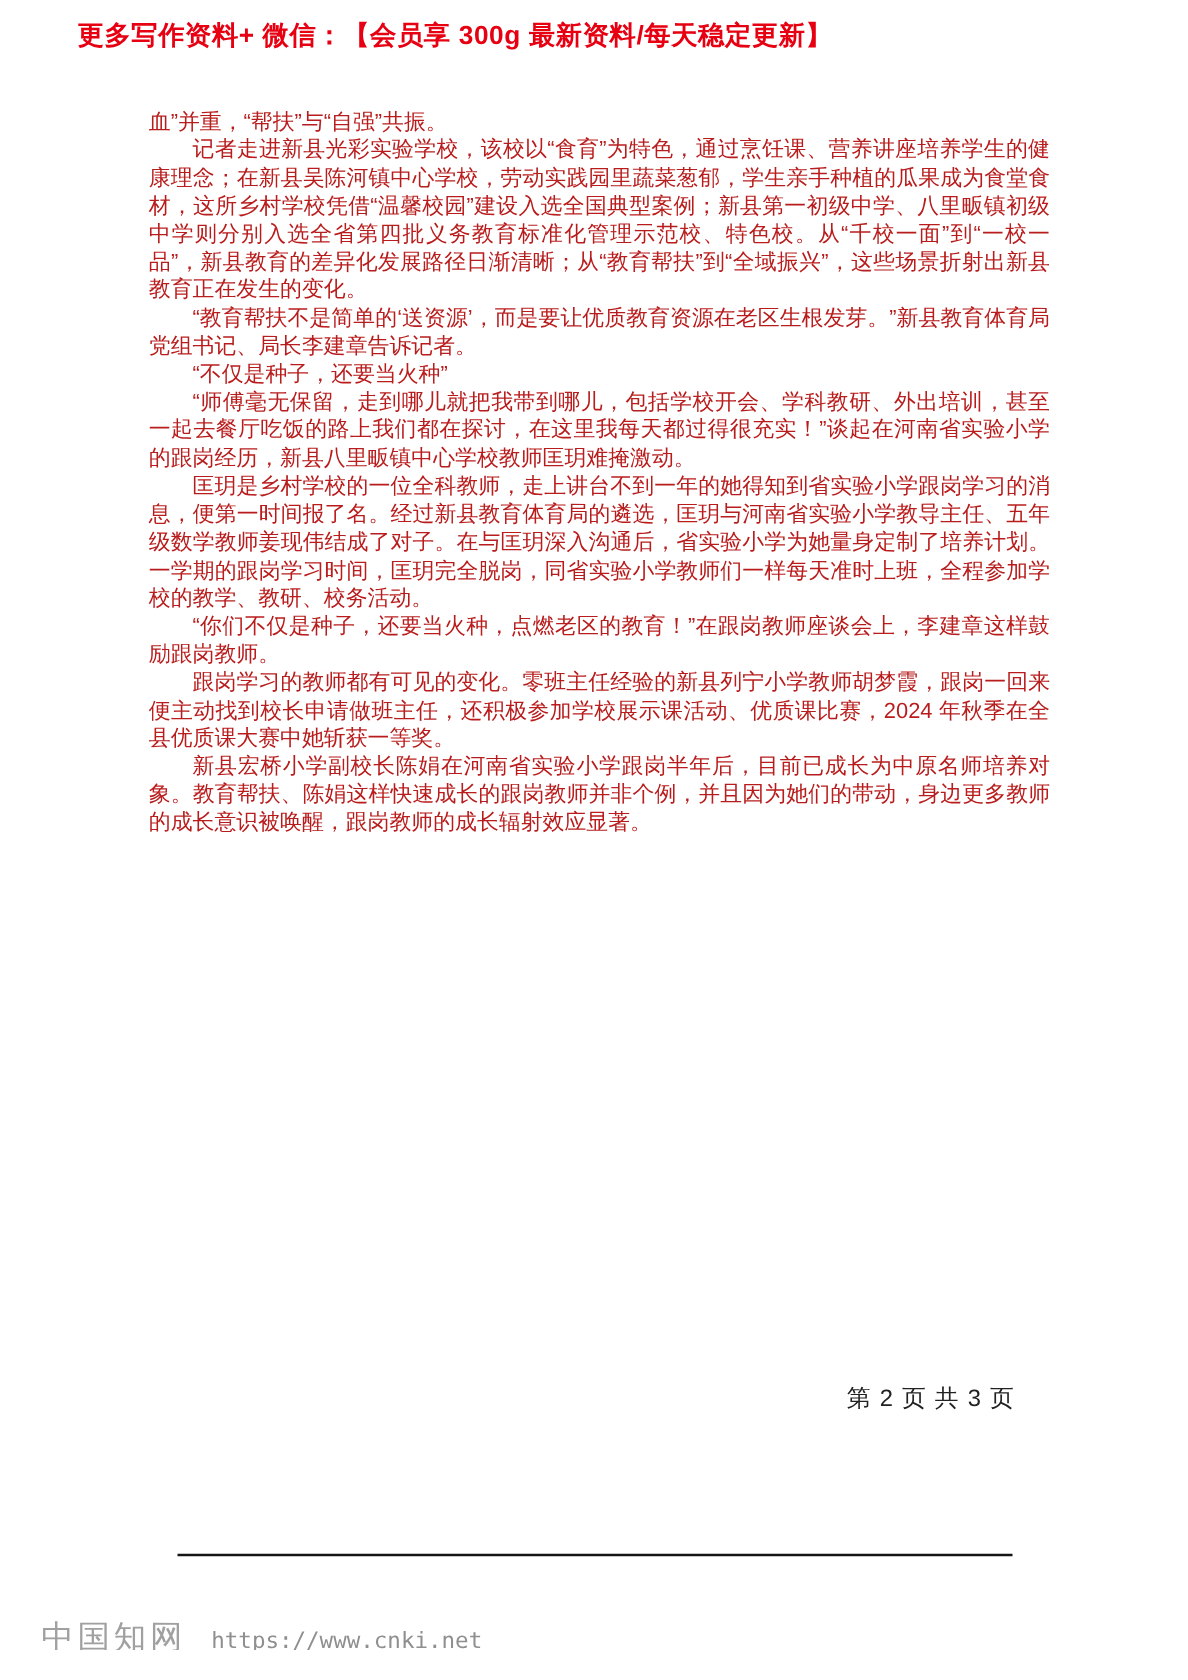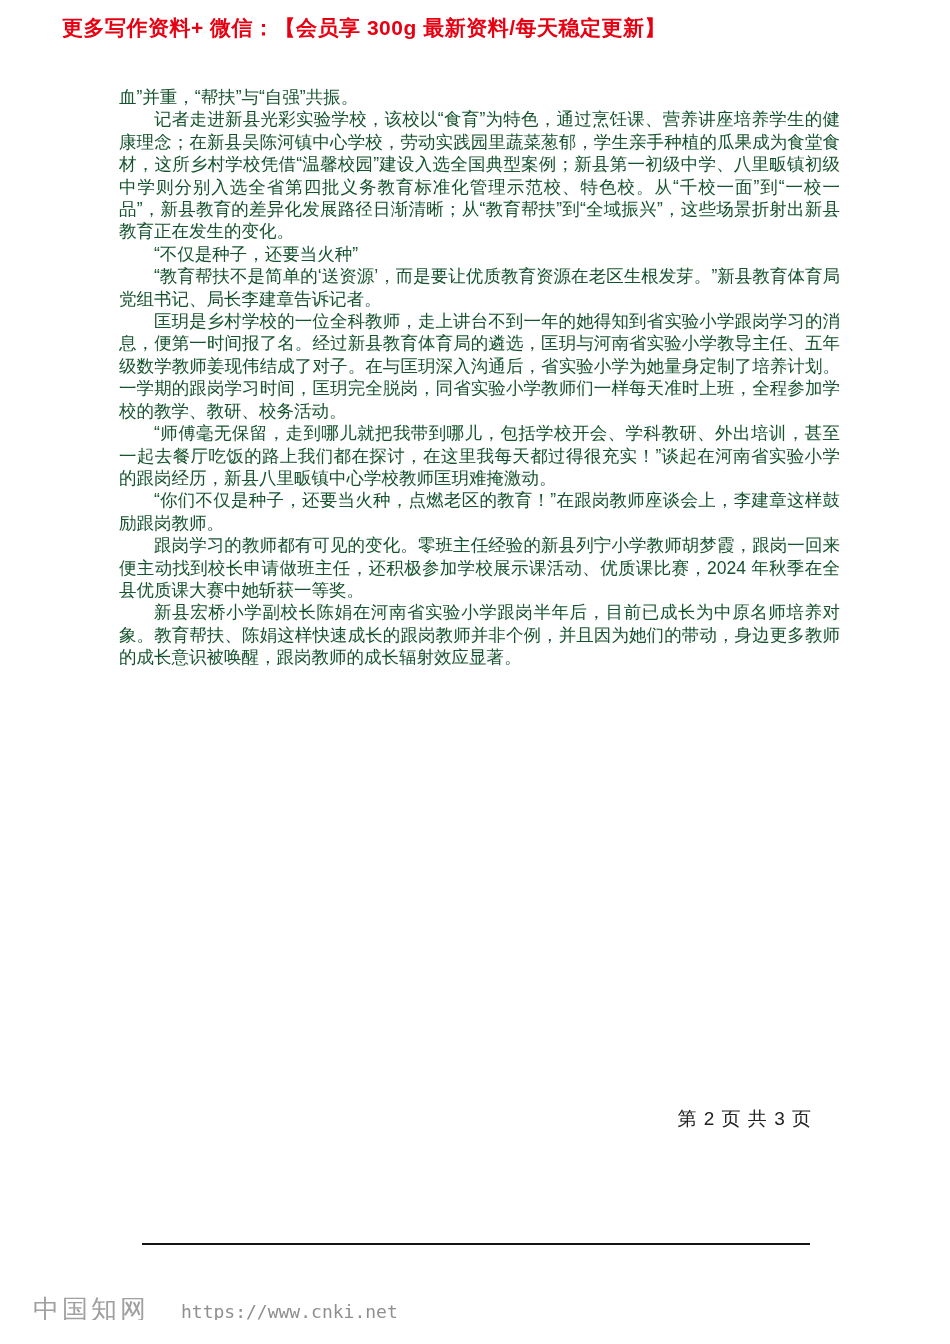--- a/index.html
+++ b/index.html
@@ -27,21 +27,21 @@
     white-space: nowrap;
   }
   
   .doc {
     position: absolute;
     left: 119px;
     top: 86px;
     width: 721px;
     font-size: 17.5px;
     line-height: 22.4px;
-    color: #14532d;
+    color: #b91c1c;
     text-align: justify;
     text-justify: inter-ideograph;
   }
   .doc p {
     margin: 0;
     padding: 0;
     text-indent: 2em;
   }
   .doc p.no-indent {
     text-indent: 0;
@@ -75,37 +75,37 @@
   .wm-cn {
     font-family: "Liberation Serif", "DejaVu Serif", serif;
     font-size: 26px;
     color: #a0a0a0;
     letter-spacing: 3px;
   }
   .wm-url {
     font-family: "DejaVu Sans Mono", "Liberation Mono", monospace;
     font-size: 18px;
     color: #8f8f8f;
-    margin-left: 32px;
+    margin-left: 20px;
   }
 </style>
 </head>
 <body>
 
 <div class="page">
 
   <div class="promo">更多写作资料+ 微信：【会员享 300g 最新资料/每天稳定更新】</div>
 
   <div class="doc" id="doc-body">
       <p class="no-indent">血”并重，“帮扶”与“自强”共振。</p>
       <p class="">记者走进新县光彩实验学校，该校以“食育”为特色，通过烹饪课、营养讲座培养学生的健康理念；在新县吴陈河镇中心学校，劳动实践园里蔬菜葱郁，学生亲手种植的瓜果成为食堂食材，这所乡村学校凭借“温馨校园”建设入选全国典型案例；新县第一初级中学、八里畈镇初级中学则分别入选全省第四批义务教育标准化管理示范校、特色校。从“千校一面”到“一校一品”，新县教育的差异化发展路径日渐清晰；从“教育帮扶”到“全域振兴”，这些场景折射出新县教育正在发生的变化。</p>
+      <p class="">“教育帮扶不是简单的‘送资源’，而是要让优质教育资源在老区生根发芽。”新县教育体育局党组书记、局长李建章告诉记者。</p>
       <p class="">“不仅是种子，还要当火种”</p>
-      <p class="">“教育帮扶不是简单的‘送资源’，而是要让优质教育资源在老区生根发芽。”新县教育体育局党组书记、局长李建章告诉记者。</p>
+      <p class="">“师傅毫无保留，走到哪儿就把我带到哪儿，包括学校开会、学科教研、外出培训，甚至一起去餐厅吃饭的路上我们都在探讨，在这里我每天都过得很充实！”谈起在河南省实验小学的跟岗经历，新县八里畈镇中心学校教师匡玥难掩激动。</p>
       <p class="">匡玥是乡村学校的一位全科教师，走上讲台不到一年的她得知到省实验小学跟岗学习的消息，便第一时间报了名。经过新县教育体育局的遴选，匡玥与河南省实验小学教导主任、五年级数学教师姜现伟结成了对子。在与匡玥深入沟通后，省实验小学为她量身定制了培养计划。一学期的跟岗学习时间，匡玥完全脱岗，同省实验小学教师们一样每天准时上班，全程参加学校的教学、教研、校务活动。</p>
-      <p class="">“师傅毫无保留，走到哪儿就把我带到哪儿，包括学校开会、学科教研、外出培训，甚至一起去餐厅吃饭的路上我们都在探讨，在这里我每天都过得很充实！”谈起在河南省实验小学的跟岗经历，新县八里畈镇中心学校教师匡玥难掩激动。</p>
       <p class="">“你们不仅是种子，还要当火种，点燃老区的教育！”在跟岗教师座谈会上，李建章这样鼓励跟岗教师。</p>
       <p class="">跟岗学习的教师都有可见的变化。零班主任经验的新县列宁小学教师胡梦霞，跟岗一回来便主动找到校长申请做班主任，还积极参加学校展示课活动、优质课比赛，2024 年秋季在全县优质课大赛中她斩获一等奖。</p>
       <p class="">新县宏桥小学副校长陈娟在河南省实验小学跟岗半年后，目前已成长为中原名师培养对象。教育帮扶、陈娟这样快速成长的跟岗教师并非个例，并且因为她们的带动，身边更多教师的成长意识被唤醒，跟岗教师的成长辐射效应显著。</p>
     </div>
 
   <div class="page-num">第 2 页 共 3 页</div>
 
   <div class="divider"></div>
 
   <div class="watermark">

